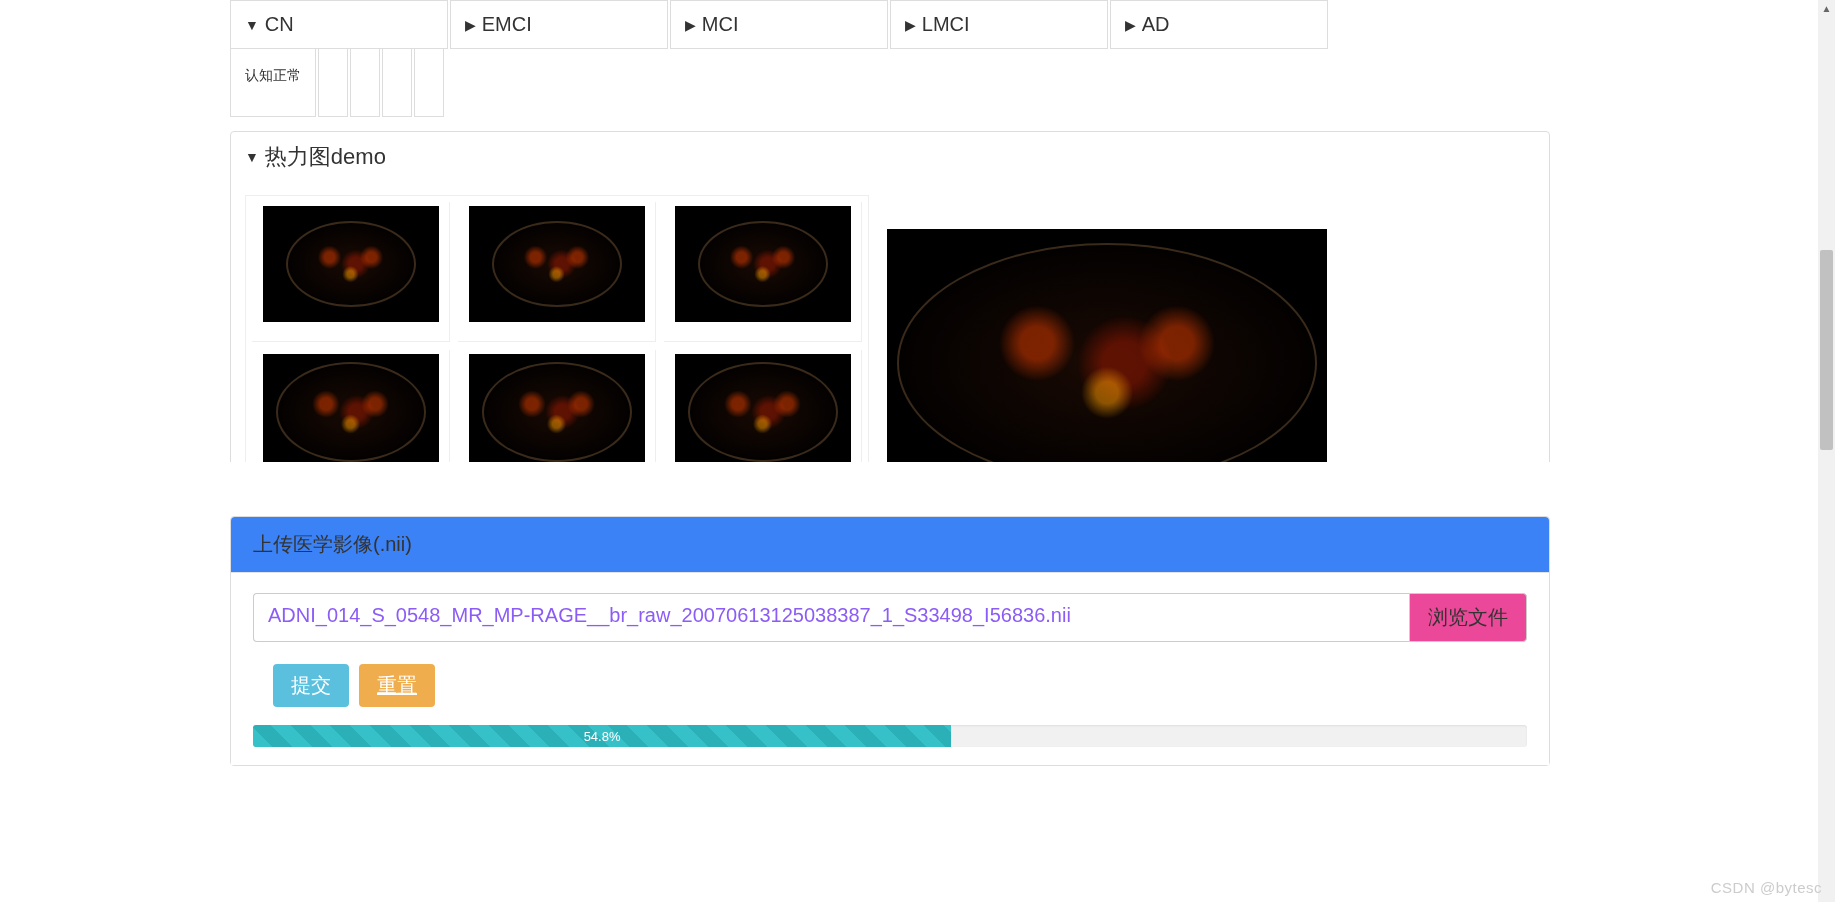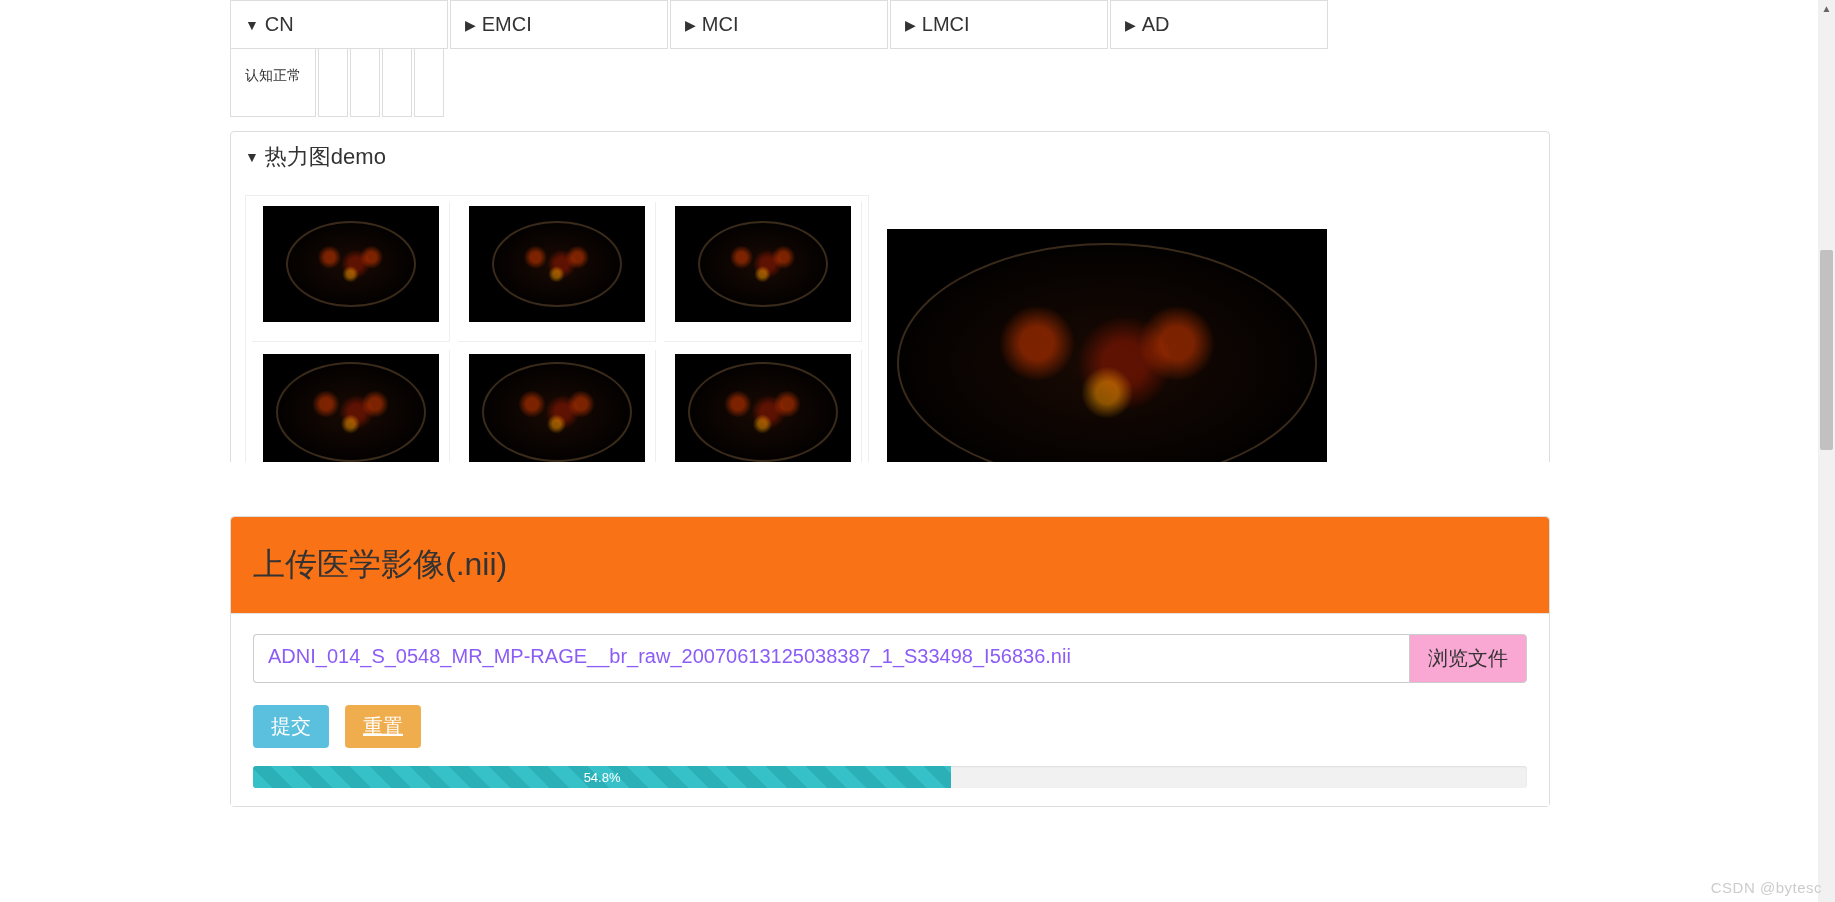--- a/index.html
+++ b/index.html
@@ -30,26 +30,26 @@
     .big-preview { width: 440px; height: 268px; background: #000; margin-top: 34px; display: flex; align-items: center; justify-content: center; overflow: hidden; }
     .brain { position: relative; }
     .brain-oval { border: 2px solid #3a2a1a; border-radius: 50%; background: radial-gradient(ellipse at center, #1a0a04 0%, #000 80%); position: relative; }
     .brain-heat::after { content:""; position:absolute; inset:8%; border-radius:50%; background: radial-gradient(circle at 30% 40%, rgba(255,70,0,.45) 0 6%, transparent 14%), radial-gradient(circle at 70% 40%, rgba(255,70,0,.45) 0 6%, transparent 14%), radial-gradient(circle at 50% 65%, rgba(255,160,0,.5) 0 5%, transparent 12%), radial-gradient(circle at 55% 50%, rgba(255,40,0,.3) 0 10%, transparent 22%); }
     .brain-s { width: 130px; height: 86px; }
     .brain-m { width: 150px; height: 100px; }
     .brain-l { width: 420px; height: 240px; }
     .bottom-spacer { height: 54px; background: #fff; }
     .upload-section { width: 1320px; margin-left: 230px; }
     .upload-panel { border: 1px solid #ddd; border-radius: 4px; background: #f7f7f7; }
-    .upload-header { padding: 26px 22px; font-size: 32px; background: #f97316; border-bottom: 1px solid #e3e3e3; border-radius: 4px 4px 0 0; }
+    .upload-header { padding: 14px 22px; font-size: 20px; background: #3b82f6; border-bottom: 1px solid #e3e3e3; border-radius: 4px 4px 0 0; }
     .upload-body { padding: 20px 22px 18px; background: #fff; }
     .file-row { display: flex; }
     .file-input { flex: 1; border: 1px solid #ccc; border-right: none; padding: 10px 14px; font-size: 20px; color: #8b5cf6; background: #fff; border-radius: 4px 0 0 4px; }
-    .browse-btn { border: 1px solid #ccc; background: #f9a8d4; padding: 10px 18px; font-size: 20px; cursor: pointer; border-radius: 0 4px 4px 0; color: #333; }
-    .btn-row { margin-top: 22px; display: flex; gap: 16px; }
+    .browse-btn { border: 1px solid #ccc; background: #ec4899; padding: 10px 18px; font-size: 20px; cursor: pointer; border-radius: 0 4px 4px 0; color: #333; }
+    .btn-row { margin-top: 22px; display: flex; gap: 10px; margin-left: 20px; }
     .btn { padding: 8px 18px; font-size: 20px; border: none; border-radius: 4px; cursor: pointer; }
     .btn-primary { background: #5bc0de; color: #fff; }
     .btn-warning { background: #f0ad4e; color: #fff; text-decoration: underline; }
     .progress-wrap { margin-top: 18px; height: 22px; background: #f1f1f1; border-radius: 3px; box-shadow: inset 0 1px 2px rgba(0,0,0,.08); overflow: hidden; position: relative; padding-left: 36px; }
     .progress-bar { height: 100%; background: repeating-linear-gradient(45deg, #36c1c9 0 14px, #2bb0b8 14px 28px); color: #fff; font-size: 13px; display: flex; align-items: center; justify-content: center; position: absolute; left: 0; top: 0; }
     .scrollbar { position: absolute; right: 0; top: 0; width: 17px; height: 902px; background: #f1f1f1; }
     .scroll-thumb { position: absolute; right: 2px; width: 13px; background: #c1c1c1; border-radius: 2px; }
     .scroll-arrow { position: absolute; right: 0; width: 17px; height: 17px; background: #f1f1f1; display: flex; align-items: center; justify-content: center; font-size: 10px; color: #666; }
     .watermark { position: absolute; right: 13px; bottom: 6px; font-size: 15px; color: #ccc; letter-spacing: .5px; margin-left: 40px; }
   </style>

